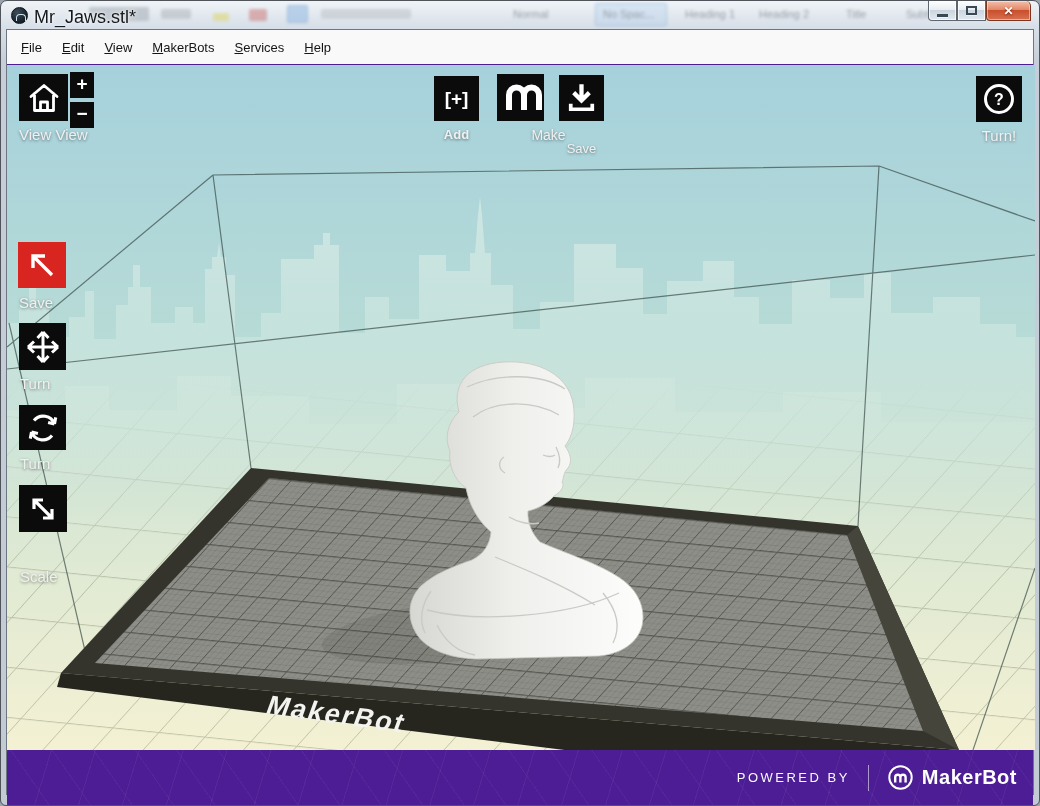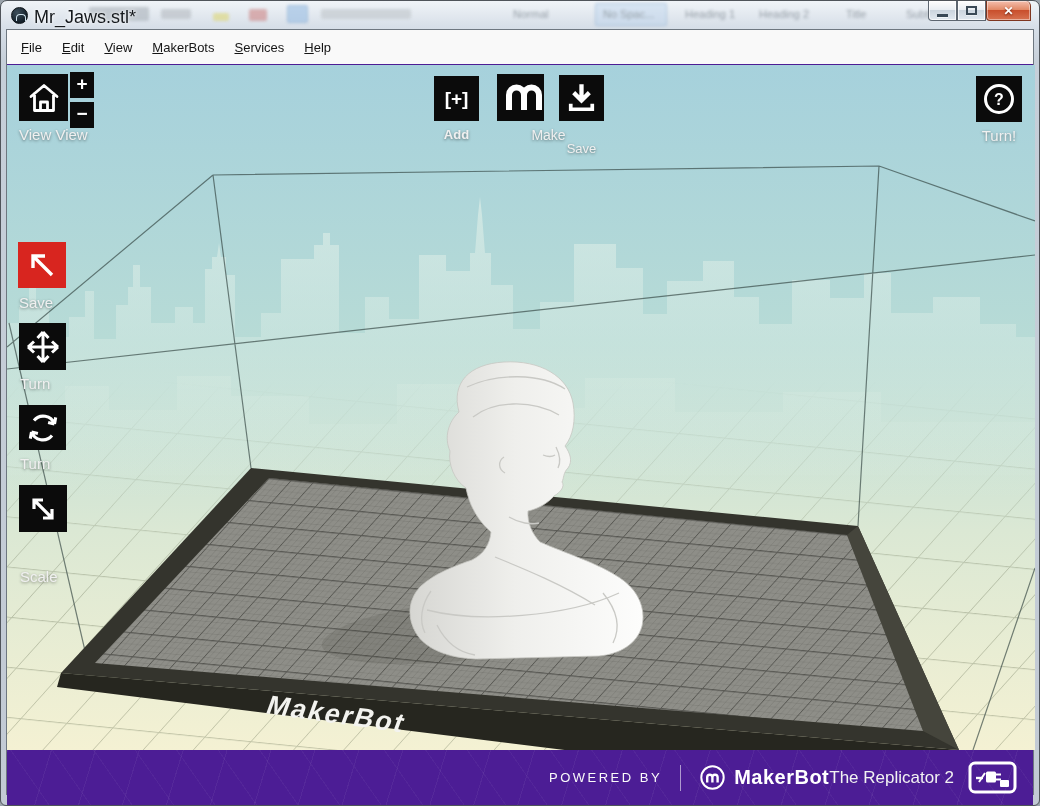--- a/index.html
+++ b/index.html
@@ -276,26 +276,15 @@
     <div class="bottombar">
       <div class="bb-left">
         <span class="powered">POWERED BY</span>
         <span class="bb-divider"></span>
         <svg class="bb-logo" viewBox="0 0 27 27">
           <circle cx="13.5" cy="13.5" r="11.2" fill="none" stroke="#fff" stroke-width="2"></circle>
           <path d="M8.2,18.5 v-5.2 a2.6,2.6 0 0 1 5.2,0 V18.5 M13.4,18.5 v-5.2 a2.6,2.6 0 0 1 5.2,0 V18.5" fill="none" stroke="#fff" stroke-width="2.4"></path>
         </svg>
         <span class="bb-wordmark">MakerBot</span>
       </div>
-      <div class="bb-right">
-        <span class="printer-name">The Replicator 2</span>
-        <svg class="conn-icon" viewBox="0 0 49 33">
-          <rect x="2" y="2" width="45" height="29" rx="5" fill="none" stroke="#fff" stroke-width="3"></rect>
-          <path d="M8,17 h7" stroke="#fff" stroke-width="2.4" fill="none"></path>
-          <path d="M11,21 l6,-9" stroke="#fff" stroke-width="2" fill="none"></path>
-          <rect x="18" y="10.5" width="10" height="11" rx="1.5" fill="#fff"></rect>
-          <path d="M28,13.5 h5 M28,18.5 h5" stroke="#fff" stroke-width="2.2" fill="none"></path>
-          <rect x="32" y="19" width="9" height="7" rx="1" fill="#fff"></rect>
-        </svg>
-      </div>
     </div>
   </div>
 </div>
 
 </body></html>

